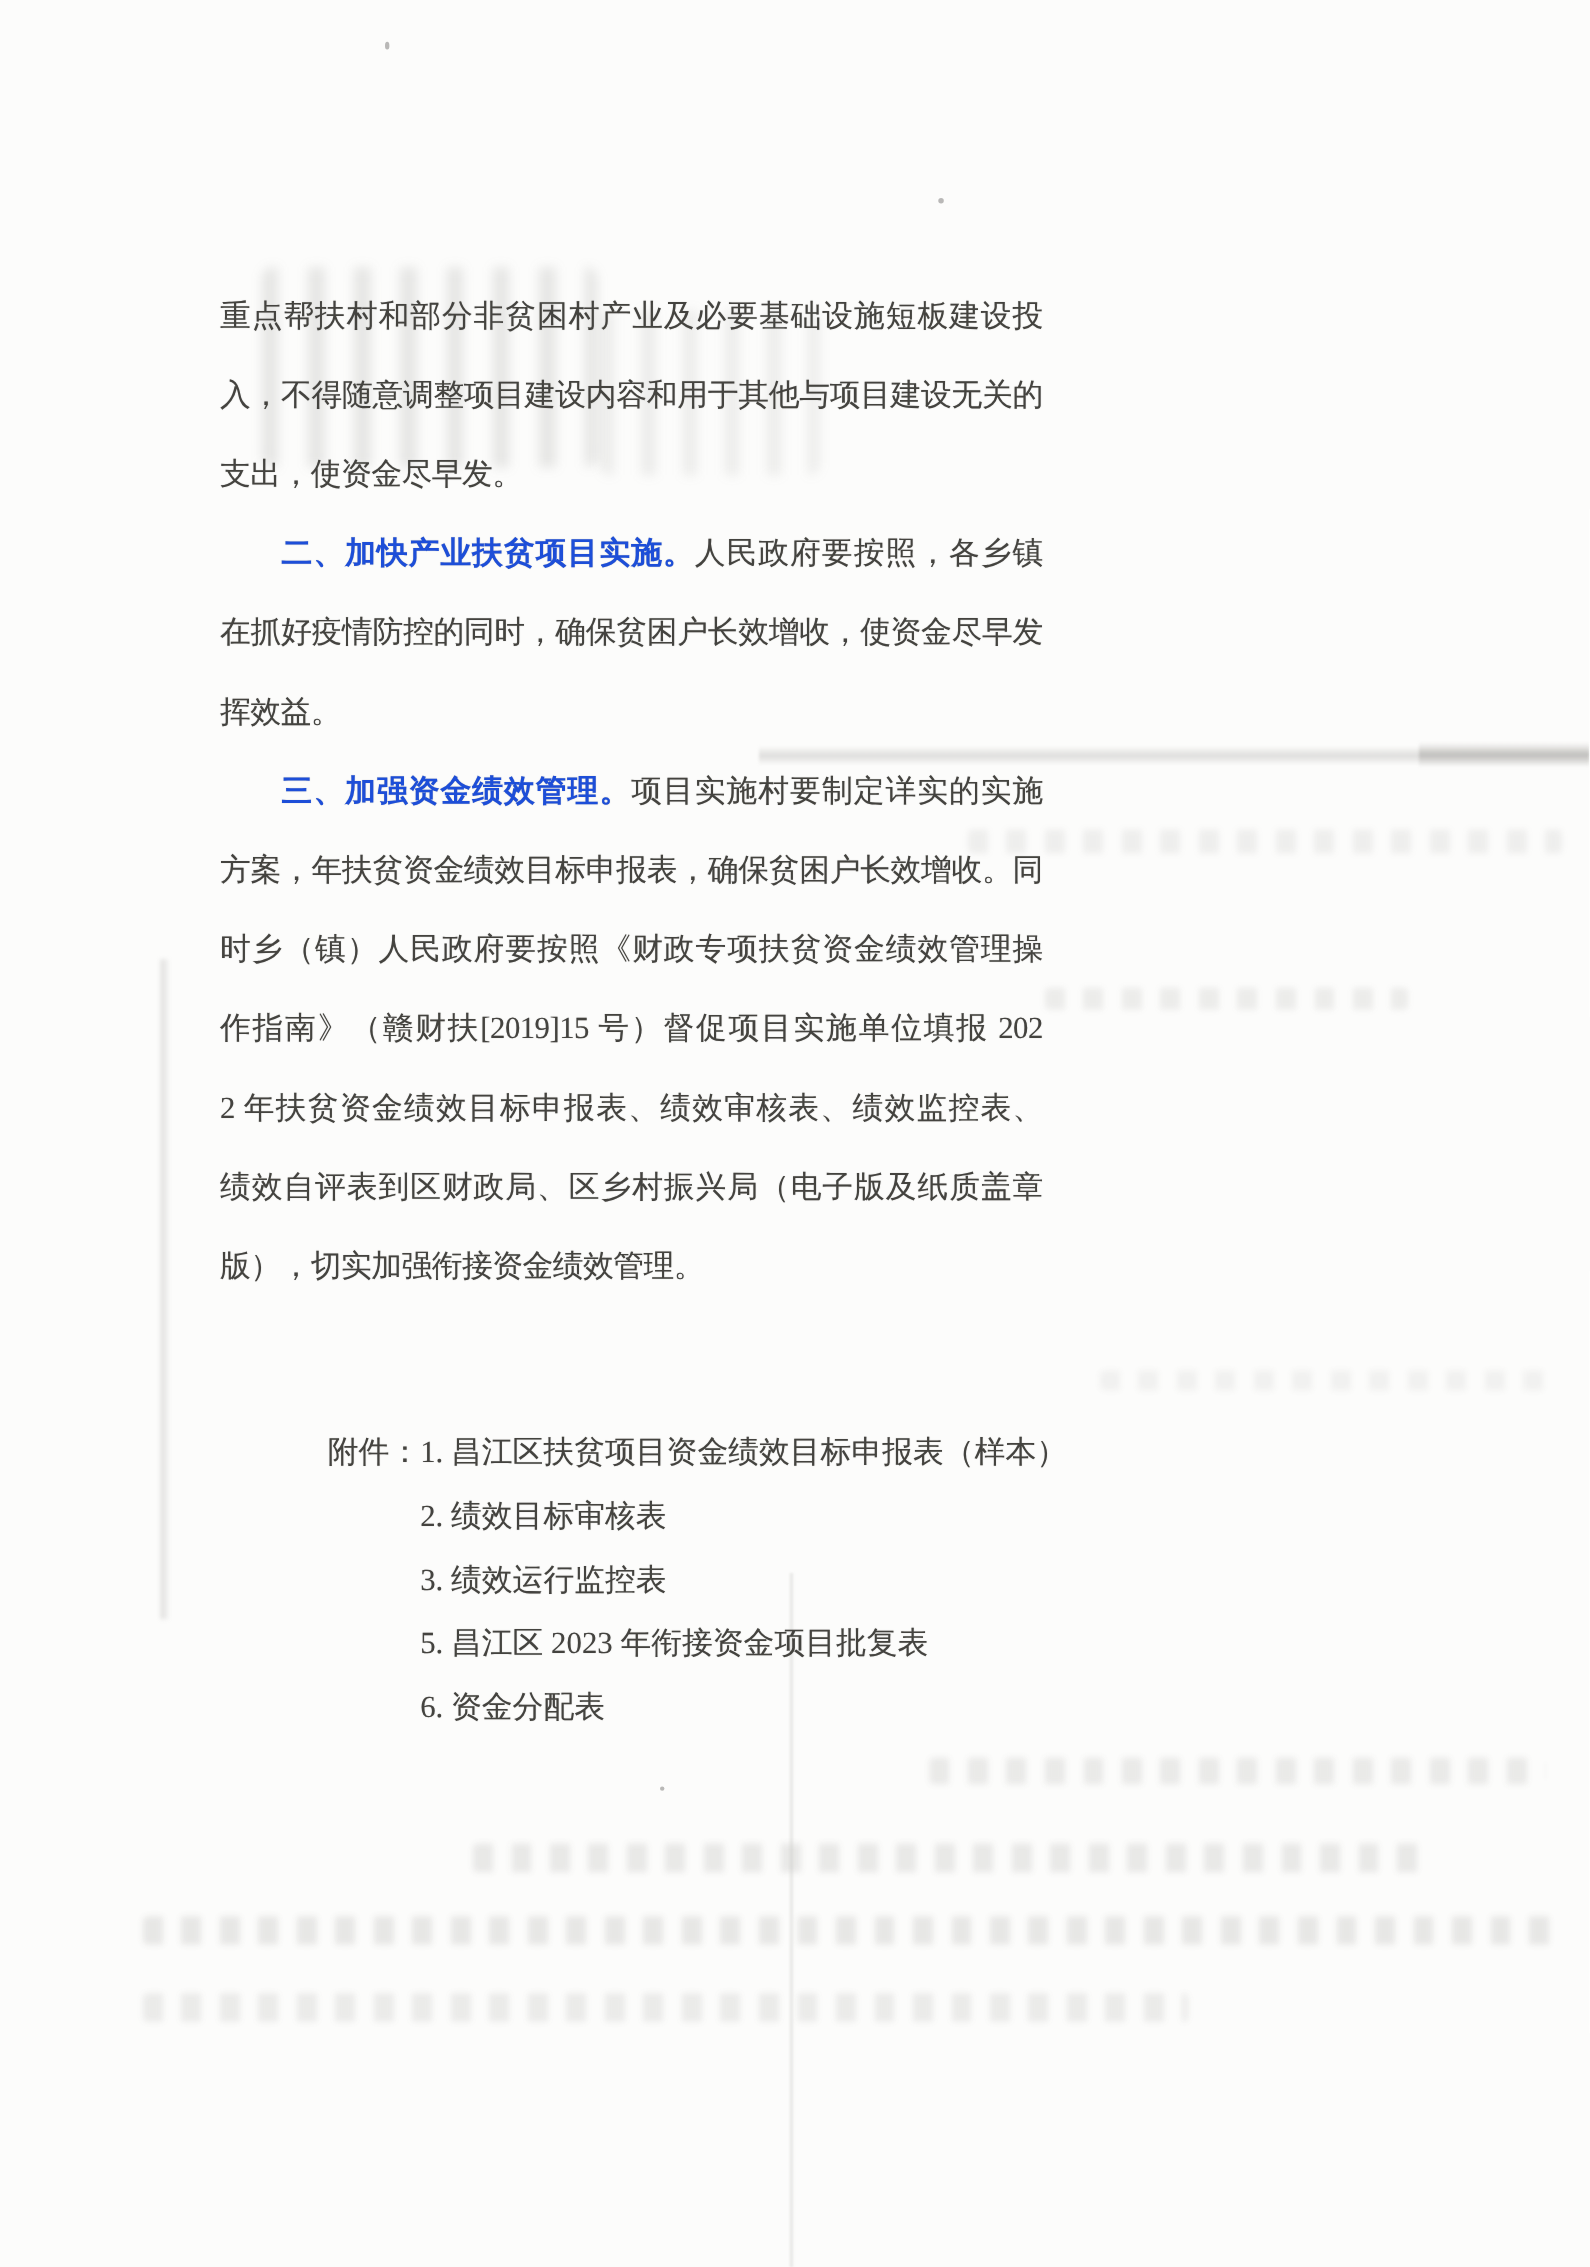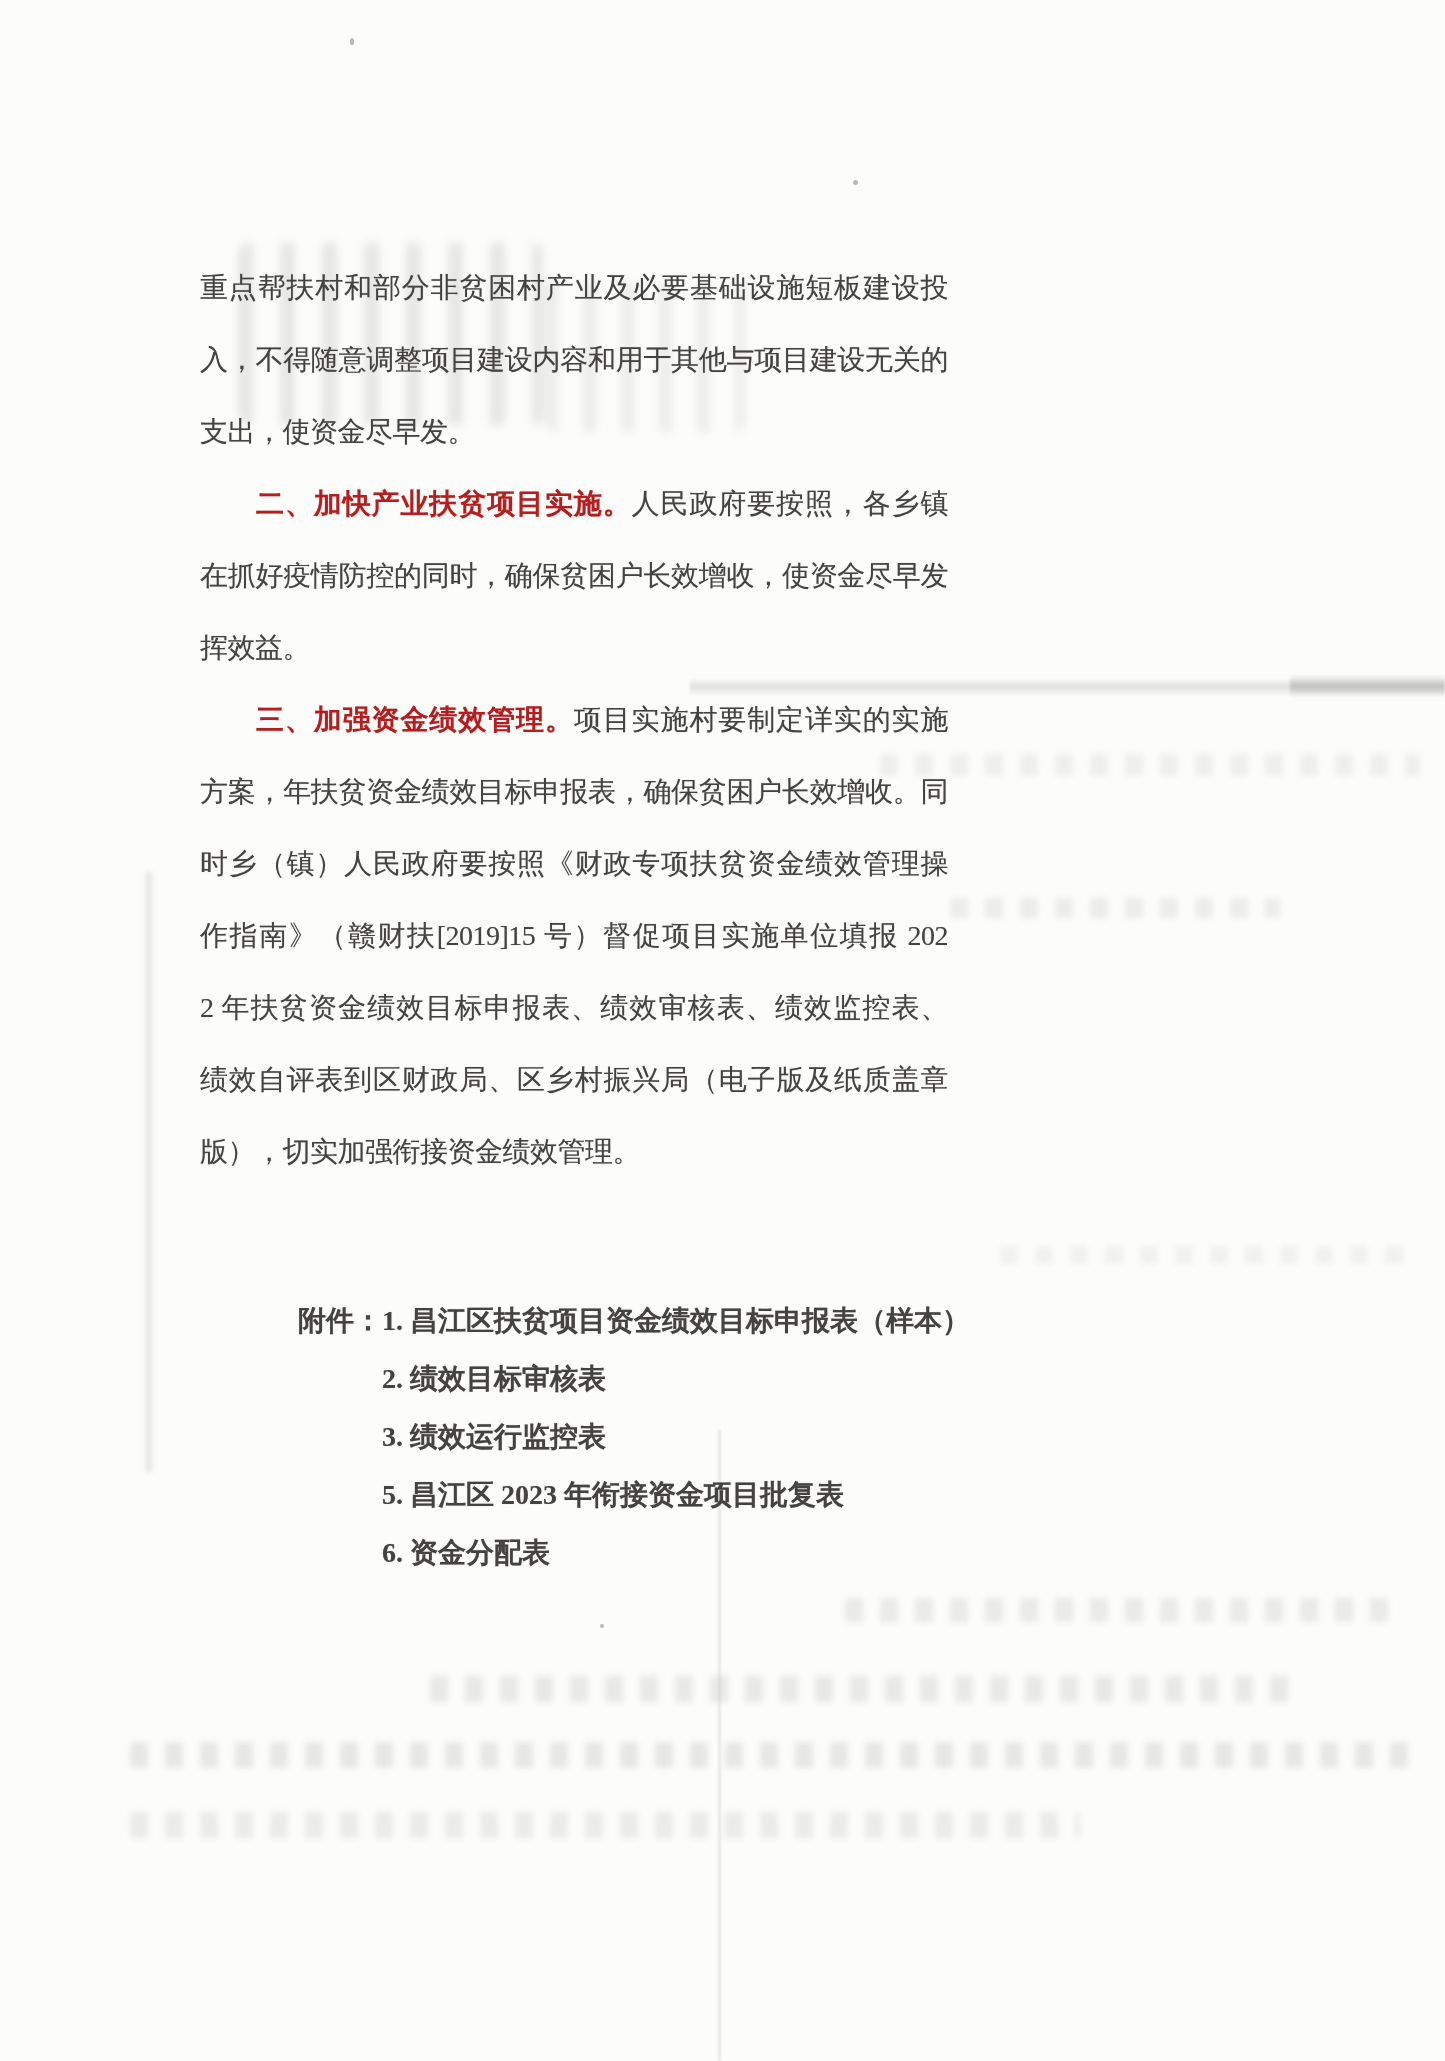--- a/index.html
+++ b/index.html
@@ -22,29 +22,28 @@
     white-space:nowrap;
   }
   .body-text .line.just{
     white-space:normal;
     text-align:justify;
     text-align-last:justify;
   }
   .body-text .line.ind{text-indent:2em;}
   .hd{
     font-family:Liberation Mono, monospace;
-    font-weight:700;color:#b91c1c;
+    font-weight:700;color:#1d4ed8;
   }
   .rg{font-weight:400;}
   
   .attachments{
     position:absolute;left:298px;top:1292px;width:780px;
     font-size:28px;color:#44433f;
     text-shadow:0 0 1px rgba(64,63,61,.35);
-    font-weight:bold;
   }
   .attachments .arow{height:58px;line-height:58px;white-space:nowrap;}
   .attachments .arow.hang{padding-left:84px;}
   .attachments .alabel{letter-spacing:0;}
   
   .artifact{position:absolute;pointer-events:none;}
   .bleedA{
     left:238px;top:243px;width:305px;height:182px;border-radius:10px;
     background:repeating-linear-gradient(90deg, rgba(105,105,102,.15) 0 15px, transparent 15px 42px);
     filter:blur(5px);

